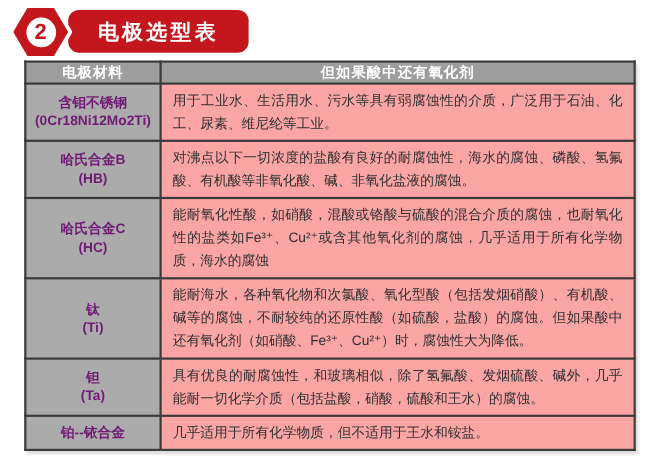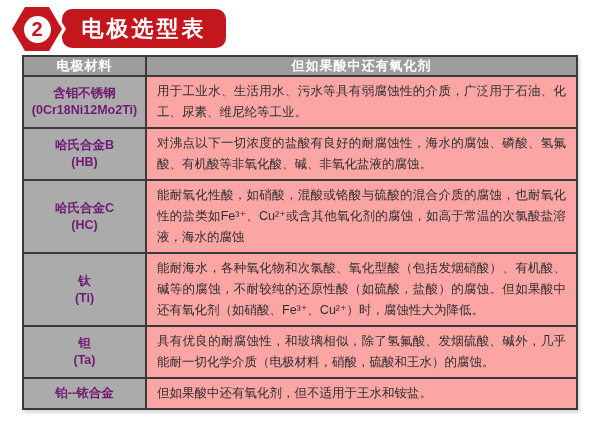--- a/index.html
+++ b/index.html
@@ -13,21 +13,21 @@
   html,body{background:#ffffff;}
   body{
     width:600px;height:431px;position:relative;overflow:hidden;
     font-family:"Liberation Sans","DejaVu Sans",sans-serif;
   }
   
   .header-area{position:absolute;left:0;top:0;width:600px;height:55px;}
   .title-pill{
     position:absolute;left:62px;top:9px;width:164px;height:39px;
     background:var(--accent);border-radius:10px;
-    color:#fff;font-size:22px;font-weight:bold;letter-spacing:3px;
+    color:#fff;font-size:19px;font-weight:bold;letter-spacing:3px;
     display:flex;align-items:center;justify-content:center;z-index:1;
   }
   .badge-outer{
     position:absolute;left:8px;top:4px;width:58px;height:50px;background:#fff;
     clip-path:polygon(0% 50%,26% 0%,74% 0%,100% 50%,74% 100%,26% 100%);
     display:flex;align-items:center;justify-content:center;z-index:2;
   }
   .badge-inner{
     width:50px;height:44px;background:var(--accent);
     clip-path:polygon(0% 50%,26% 0%,74% 0%,100% 50%,74% 100%,26% 100%);
@@ -90,30 +90,30 @@
       <td class="desc">用于工业水、生活用水、污水等具有弱腐蚀性的介质，广泛用于石油、化工、尿素、维尼纶等工业。</td>
     </tr>
     <tr style="height:43px">
       <td class="mat">哈氏合金B
 (HB)</td>
       <td class="desc">对沸点以下一切浓度的盐酸有良好的耐腐蚀性，海水的腐蚀、磷酸、氢氟酸、有机酸等非氧化酸、碱、非氧化盐液的腐蚀。</td>
     </tr>
     <tr style="height:60px">
       <td class="mat">哈氏合金C
 (HC)</td>
-      <td class="desc">能耐氧化性酸，如硝酸，混酸或铬酸与硫酸的混合介质的腐蚀，也耐氧化性的盐类如Fe³⁺、Cu²⁺或含其他氧化剂的腐蚀，如高于常温的次氯酸盐溶液，海水的腐蚀</td>
+      <td class="desc">能耐氧化性酸，如硝酸，混酸或铬酸与硫酸的混合介质的腐蚀，也耐氧化性的盐类如Fe³⁺、Cu²⁺或含其他氧化剂的腐蚀，几乎适用于所有化学物质，海水的腐蚀</td>
     </tr>
     <tr style="height:66px">
       <td class="mat">钛
 (Ti)</td>
       <td class="desc">能耐海水，各种氧化物和次氯酸、氧化型酸（包括发烟硝酸）、有机酸、碱等的腐蚀，不耐较纯的还原性酸（如硫酸，盐酸）的腐蚀。但如果酸中还有氧化剂（如硝酸、Fe³⁺、Cu²⁺）时，腐蚀性大为降低。</td>
     </tr>
     <tr style="height:49px">
       <td class="mat">钽
 (Ta)</td>
-      <td class="desc">具有优良的耐腐蚀性，和玻璃相似，除了氢氟酸、发烟硫酸、碱外，几乎能耐一切化学介质（电极材料，硝酸，硫酸和王水）的腐蚀。</td>
+      <td class="desc">具有优良的耐腐蚀性，和玻璃相似，除了氢氟酸、发烟硫酸、碱外，几乎能耐一切化学介质（包括盐酸，硝酸，硫酸和王水）的腐蚀。</td>
     </tr>
     <tr style="height:16px">
       <td class="mat">铂--铱合金</td>
-      <td class="desc">但如果酸中还有氧化剂，但不适用于王水和铵盐。</td>
+      <td class="desc">几乎适用于所有化学物质，但不适用于王水和铵盐。</td>
     </tr>
   </tbody>
 </table>
 
 </body></html>

